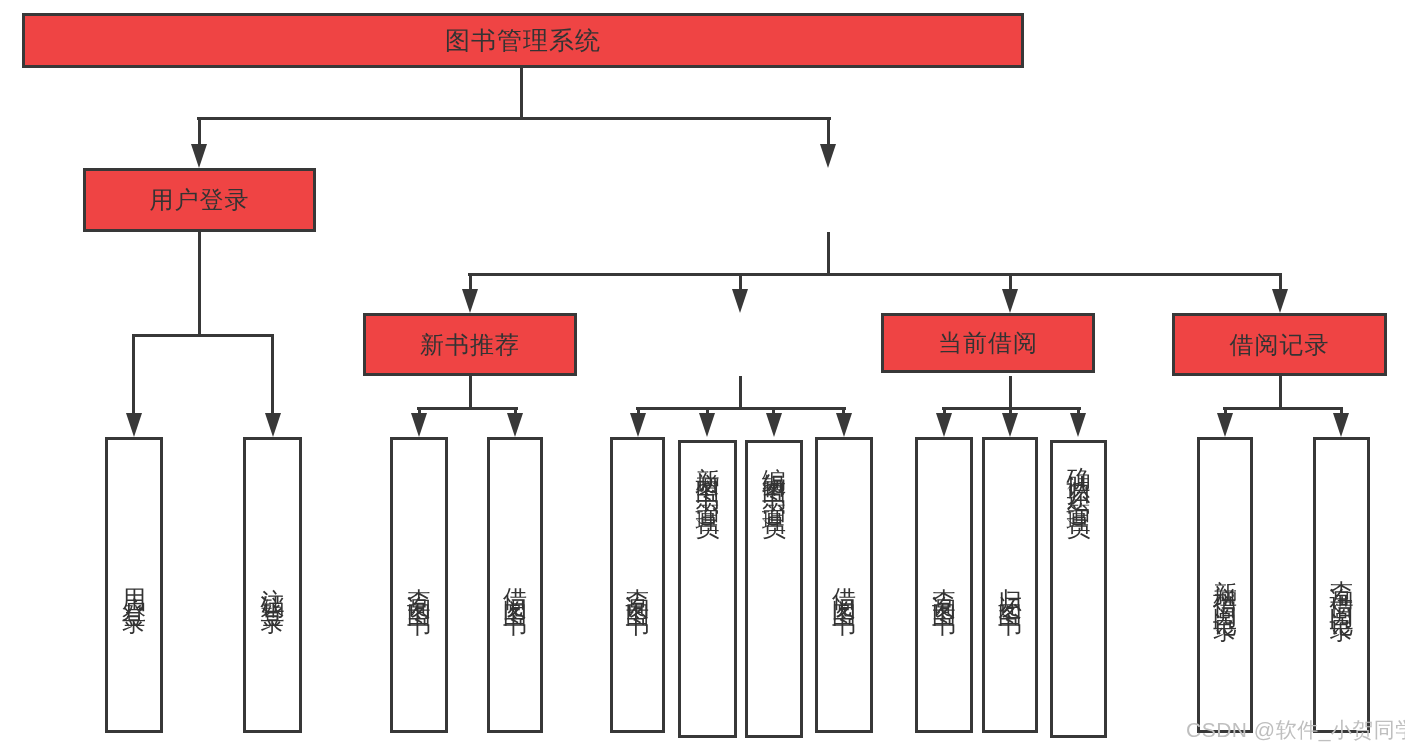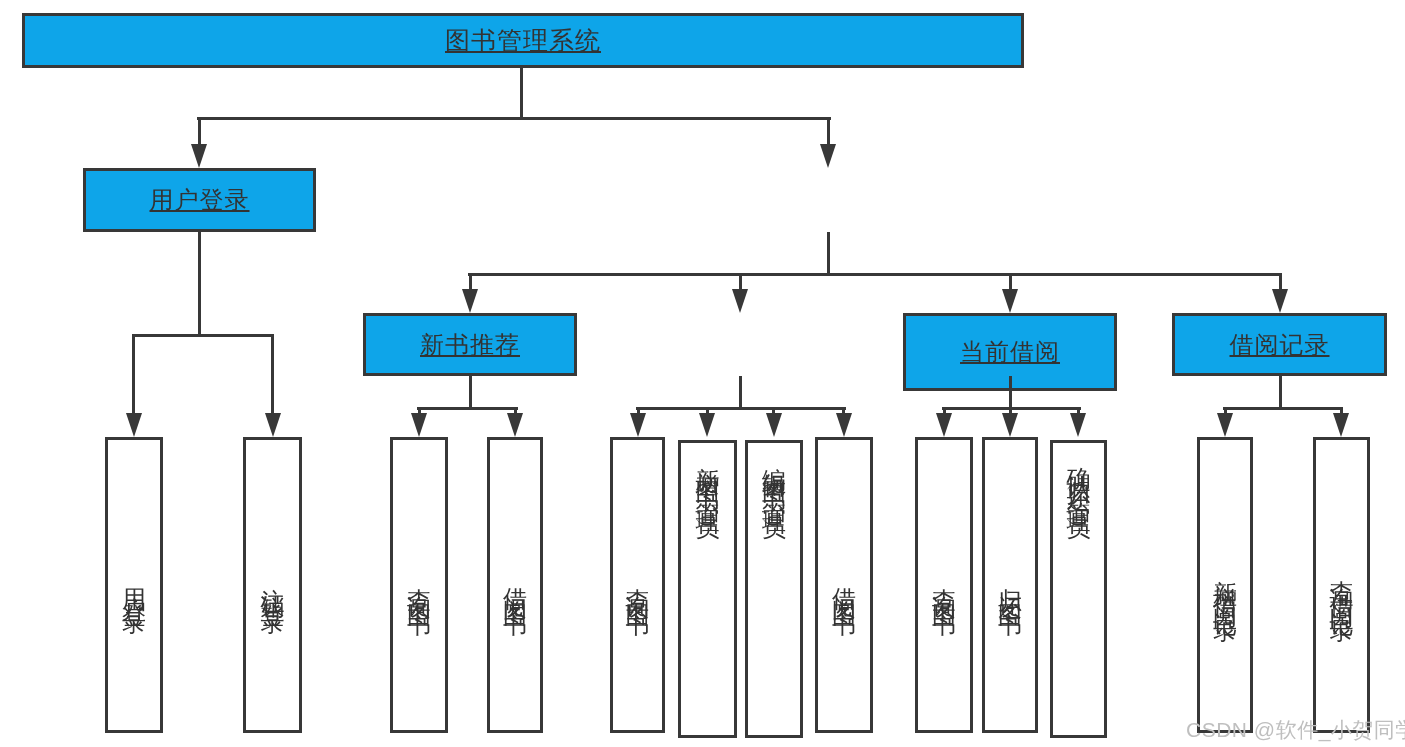--- a/index.html
+++ b/index.html
@@ -8,24 +8,23 @@
     background:#ffffff;
     font-family:"Liberation Sans","DejaVu Sans",sans-serif;
     overflow:hidden;
   }
   #canvas{
     position:relative;width:1405px;height:747px;background:var(--bg,#fff);
   }
   .box{
     position:absolute;box-sizing:border-box;
     border:3px solid var(--line,#383838);
-    background:#0ea5e9;
+    background:#ef4444;
     display:flex;align-items:center;justify-content:center;
     color:var(--text,#333);
-    text-decoration:underline;
   }
   .box.root span{font-size:25px;letter-spacing:1px;}
   .box.lv span{font-size:24px;letter-spacing:1px;}
   .leaf{
     position:absolute;box-sizing:border-box;
     border:3px solid var(--line,#383838);
     background:#fff;
     display:flex;justify-content:center;align-items:center;
     color:var(--text,#333);
   }
@@ -63,21 +62,21 @@
     <span>图书管理系统</span>
   </div>
 
   <div class="box lv" style="left:83px;top:168px;width:233px;height:64px">
     <span>用户登录</span>
   </div>
 
   <div class="box lv" style="left:363px;top:313px;width:214px;height:63px">
     <span>新书推荐</span>
   </div>
-  <div class="box lv" style="left:903px;top:313px;width:214px;height:78px">
+  <div class="box lv" style="left:881px;top:313px;width:214px;height:60px">
     <span>当前借阅</span>
   </div>
   <div class="box lv" style="left:1172px;top:313px;width:215px;height:63px">
     <span>借阅记录</span>
   </div>
 
   <div class="leaf" style="left:105px;top:437px;width:58px;height:296px">
     <span>用户登录</span>
   </div>
   <div class="leaf" style="left:243px;top:437px;width:59px;height:296px">

